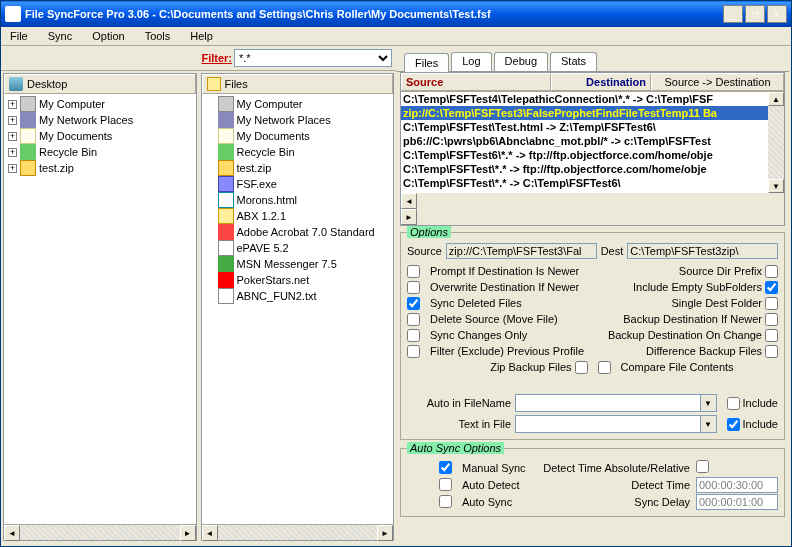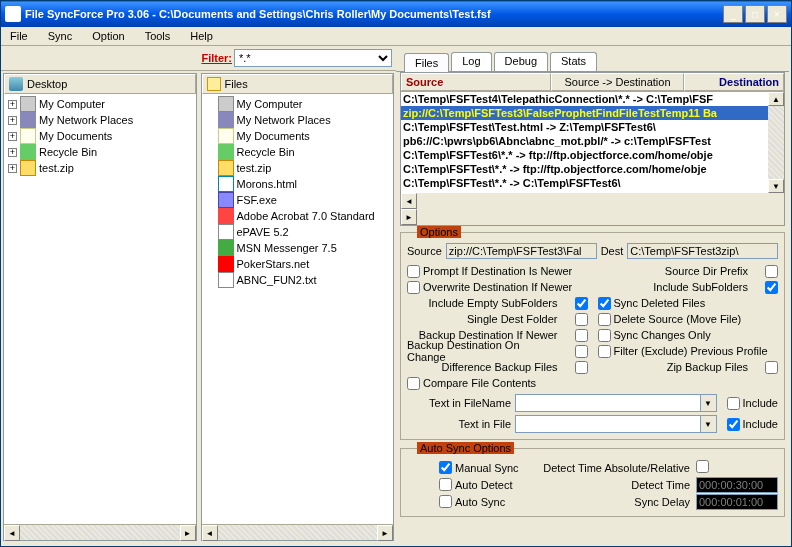--- a/index.html
+++ b/index.html
@@ -46,41 +46,41 @@
 .files-head .mid { flex:1; text-align:center; font-weight:normal;}
 .files-head .dst { color:#000080; text-align:right; width:100px;}
 .files-list { flex:1; overflow:hidden; background:#fff; font-family:"MS Sans Serif",Tahoma; font-weight:bold; font-size:11px; position:relative;}
 .files-list .row { white-space:nowrap; padding:0 2px; height:14px; line-height:14px; overflow:hidden;}
 .files-list .row.sel { background:#316ac5; color:#ff0; }
 .files-list .vscroll { position:absolute; right:0; top:0; bottom:0; width:16px; background:#ece9d8; display:flex; flex-direction:column;}
 .files-list .vscroll .sbtn{height:14px;}
 .files-list .vscroll .strack{flex:1;}
 
 .groupbox { border:1px solid #aca899; margin:4px; position:relative; padding:10px 6px 6px 6px;}
-.groupbox > .legend { position:absolute; top:-7px; left:16px; background:#c2410c; padding:0 3px; }
+.groupbox > .legend { position:absolute; top:-7px; left:6px; background:#86efac; padding:0 3px;font-style:italic; }
 
 .srcdst-row { display:flex; align-items:center; gap:4px; margin-bottom:4px;}
 .srcdst-row input { flex:1; border:1px solid #7f9db9; background:#ece9d8; padding:1px 2px; height:16px;}
 
 .opts-grid { display:grid; grid-template-columns: 1fr 1fr; column-gap:10px; }
-.opt-l { display:flex; align-items:center; gap:3px; height:16px;}
-.opt-r { display:flex; align-items:center; justify-content:flex-end; gap:17px; height:16px;}
+.opt-l { display:flex; align-items:center; gap:10px; height:16px;}
+.opt-r { display:flex; align-items:center; justify-content:flex-end; gap:3px; height:16px;}
 .opt-l input[type=checkbox], .opt-r input[type=checkbox] { width:13px; height:13px; }
 
 .tfrow { display:flex; align-items:center; gap:4px; margin-top:3px;}
 .tfrow .lbl { width:104px; text-align:right; }
 .tfrow .combo { flex:1; border:1px solid #7f9db9; background:#fff; height:18px; display:flex;}
 .tfrow .combo input{flex:1; border:none; outline:none; padding:0 2px;}
 .tfrow .combo .dbtn{width:16px; background:#ece9d8; border-left:1px solid #7f9db9; display:flex;align-items:center;justify-content:center;font-size:8px;}
 .tfrow .inc { display:flex; align-items:center; gap:3px; margin-left:6px;}
 
 .auto-grid { display:grid; grid-template-columns: 1fr auto auto; row-gap:0; column-gap:6px; align-items:center;}
 .auto-grid .opt-l{height:17px;padding-left:32px;}
 .auto-r-lbl { text-align:right; }
-.timebox { border:1px solid #7f9db9; background:#000000; padding:0 2px; width:82px; height:16px; color:#808080;}
+.timebox { border:1px solid #7f9db9; background:#ffffff; padding:0 2px; width:82px; height:16px; color:#808080;}
 
 
 .ic-desktop{background:linear-gradient(#8cd,#48a);border-radius:2px;}
 .ic-computer{background:#ccc;border:1px solid #888;}
 .ic-network{background:#88b;}
 .ic-docs{background:#ffe;border:1px solid #cc8;}
 .ic-recycle{background:#6c6;}
 .ic-zip{background:#fd6;border:1px solid #c80;}
 .ic-folder{background:#fe9;border:1px solid #c90;}
 .ic-file{background:#fff;border:1px solid #888;}
@@ -183,27 +183,32 @@
               <span class="ic ic-recycle"></span>
               <span>Recycle Bin</span>
             </div>
             <div class="tree-item">
               <span class="no-exp"></span>
               <span class="ic ic-zip"></span>
               <span>test.zip</span>
             </div>
             <div class="tree-item">
               <span class="no-exp"></span>
+              <span class="ic ic-exe"></span>
+              <span>FSF.exe</span>
+            </div>
+            <div class="tree-item">
+              <span class="no-exp"></span>
               <span class="ic ic-html"></span>
               <span>Morons.html</span>
             </div>
             <div class="tree-item">
               <span class="no-exp"></span>
-              <span class="ic ic-exe"></span>
-              <span>FSF.exe</span>
+              <span class="ic ic-folder"></span>
+              <span>ABX 1.2.1</span>
             </div>
             <div class="tree-item">
               <span class="no-exp"></span>
               <span class="ic ic-pdf"></span>
               <span>Adobe Acrobat 7.0 Standard</span>
             </div>
             <div class="tree-item">
               <span class="no-exp"></span>
               <span class="ic ic-file"></span>
               <span>ePAVE 5.2</span>
@@ -237,22 +242,22 @@
     <div class="tabs" id="tabs">
         <div class="tab active">Files</div>
         <div class="tab">Log</div>
         <div class="tab">Debug</div>
         <div class="tab">Stats</div>
       </div>
 
     <div class="files-area">
       <div class="files-head">
         <div class="col src">Source</div>
+        <div class="col dst">Destination</div>
         <div class="col mid">Source -&gt; Destination</div>
-        <div class="col dst">Destination</div>
       </div>
       <div class="files-list">
         <div id="file-rows">
             <div class="row">C:\Temp\FSFTest4\TelepathicConnection\*.* -&gt; C:\Temp\FSF</div>
             <div class="row sel">zip://C:\Temp\FSFTest3\FalseProphetFindFileTestTemp11 Ba</div>
             <div class="row">C:\Temp\FSFTest\Test.html -&gt; Z:\Temp\FSFTest6\</div>
             <div class="row">pb6://C:\pwrs\pb6\Abnc\abnc_mot.pbl/* -&gt; c:\Temp\FSFTest</div>
             <div class="row">C:\Temp\FSFTest6\*.* -&gt; ftp://ftp.objectforce.com/home/obje</div>
             <div class="row">C:\Temp\FSFTest\*.* -&gt; ftp://ftp.objectforce.com/home/obje</div>
             <div class="row">C:\Temp\FSFTest\*.* -&gt; C:\Temp\FSFTest6\</div>
@@ -287,24 +292,20 @@
           </div>
           <div class="opt-r">
             <span>Source Dir Prefix</span>
             <input type="checkbox" style="">
           </div>
           <div class="opt-l">
             <input type="checkbox" style="">
             <span>Overwrite Destination If Newer</span>
           </div>
           <div class="opt-r">
-            <span>Include SubFolders</span>
-            <input type="checkbox" checked="" style="">
-          </div>
-          <div class="opt-r">
             <span>Include Empty SubFolders</span>
             <input type="checkbox" checked="" style="">
           </div>
           <div class="opt-l">
             <input type="checkbox" checked="" style="">
             <span>Sync Deleted Files</span>
           </div>
           <div class="opt-r">
             <span>Single Dest Folder</span>
             <input type="checkbox" style="">
@@ -337,21 +338,21 @@
             <span>Zip Backup Files</span>
             <input type="checkbox" style="">
           </div>
           <div class="opt-l">
             <input type="checkbox" style="">
             <span>Compare File Contents</span>
           </div>
           <div class="opt-r"></div>
         </div>
       <div class="tfrow">
-        <span class="lbl">Text in FileName</span>
+        <span class="lbl">Auto in FileName</span>
         <div class="combo">
             <input style="">
             <div class="dbtn">▼</div>
           </div>
         <div class="inc">
             <input type="checkbox" style="">
             <span>Include</span>
           </div>
       </div>
       <div class="tfrow">

